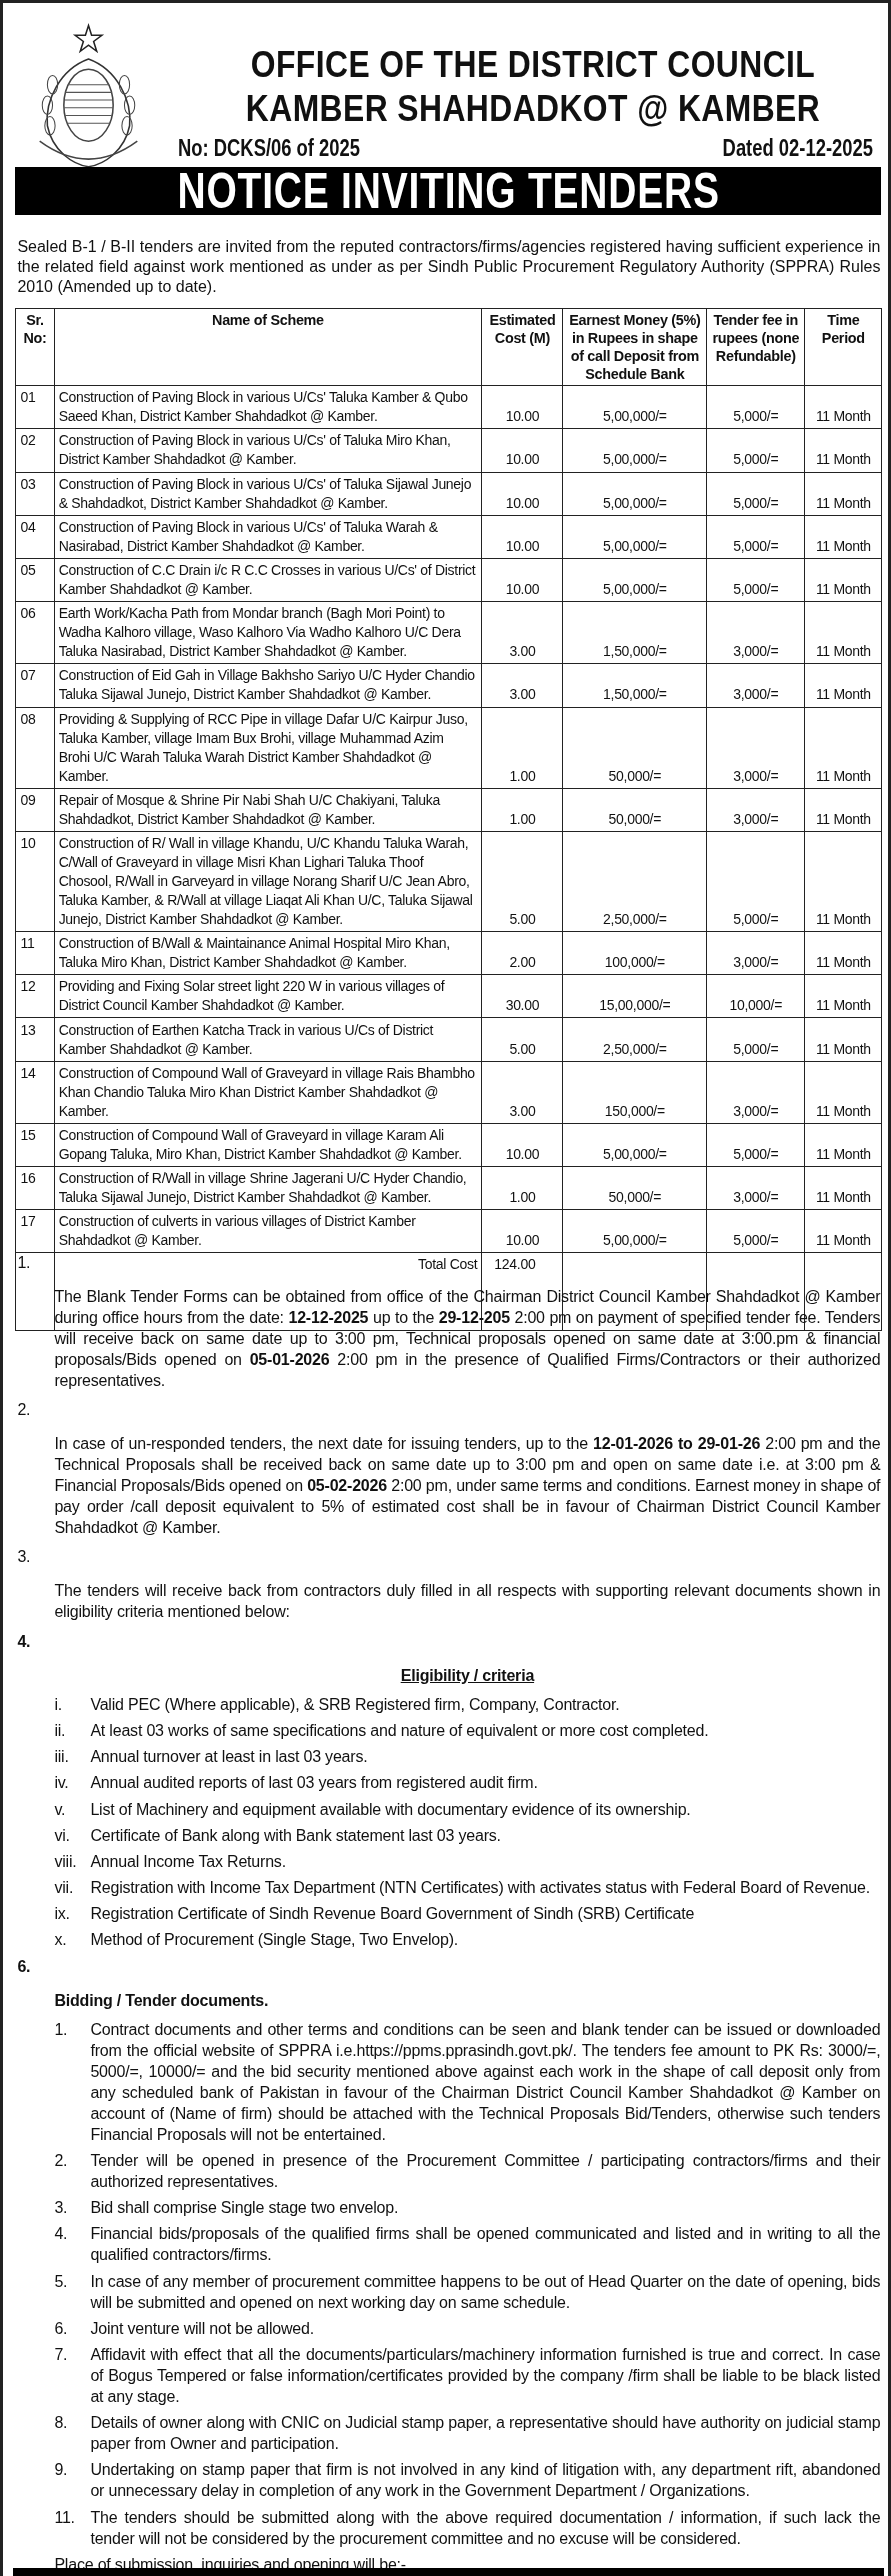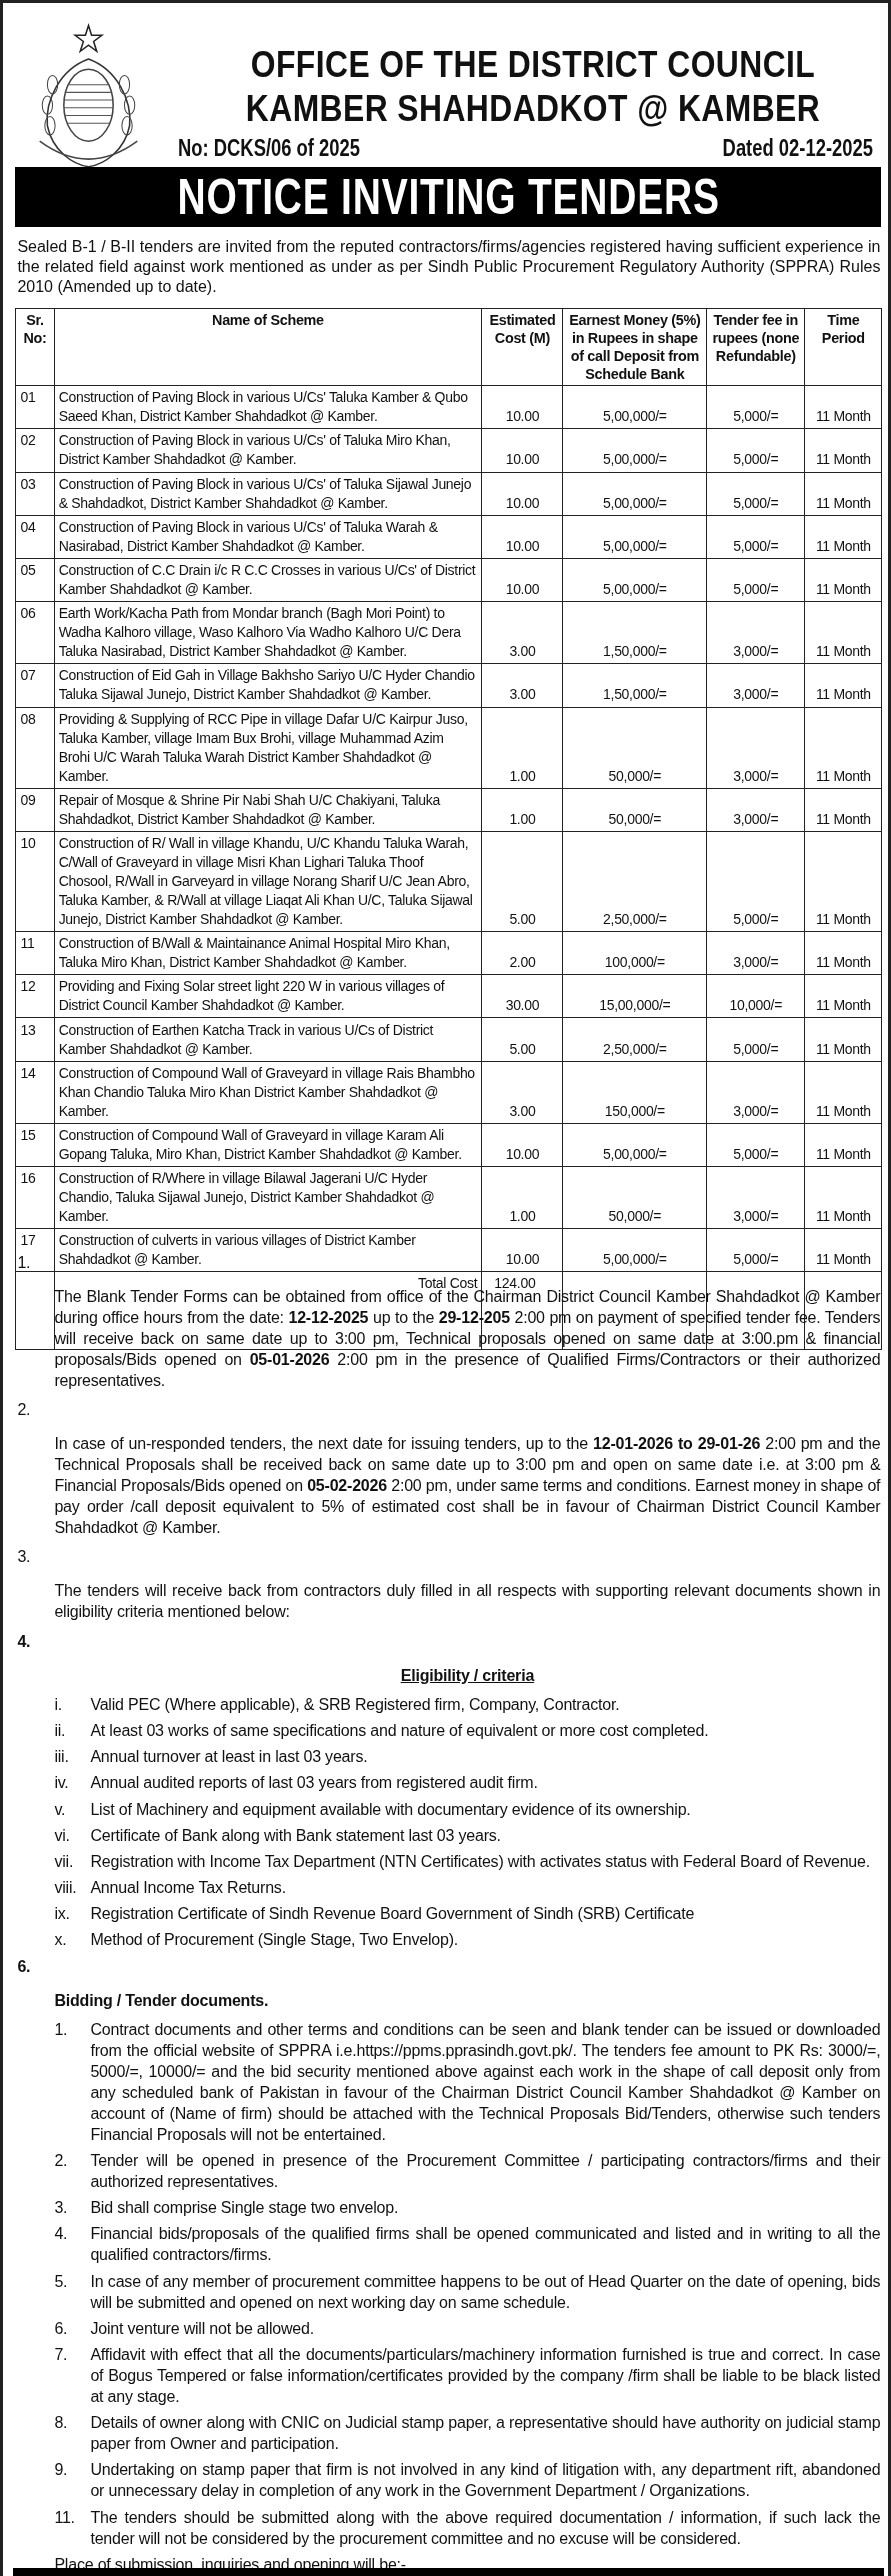--- a/index.html
+++ b/index.html
@@ -4,21 +4,21 @@
 <style>
   html, body { margin:0; padding:0; background:#ffffff; }
   body { width:891px; height:2739px; position:relative; overflow:hidden; font-family:"Liberation Sans", sans-serif; color:#111; }
   .frame { position:absolute; left:0; top:0; width:891px; height:2739px; box-sizing:border-box; border:3.6px solid #222; border-top-width:3.1px; border-bottom-width:7.2px; background:#fff; }
   .emblem { position:absolute; left:20.6px; top:19.6px; width:129px; height:149px; }
   .title { position:absolute; left:185px; width:690px; text-align:center; font-family:"Liberation Sans", sans-serif; font-weight:bold; font-size:37px; letter-spacing:0.5px; transform:scaleX(0.86); transform-origin:center; color:#111; line-height:1; }
   .t1 { top:43px; }
   .t2 { top:87px; }
   .refno { position:absolute; left:175px; top:132px; font-size:23px; font-weight:bold; transform:scaleX(0.8); transform-origin:left; }
   .dated { position:absolute; right:15.5px; top:132px; font-size:23px; font-weight:bold; transform:scaleX(0.8); transform-origin:right; }
-  .banner { position:absolute; left:12.4px; top:164px; width:866px; height:60px; background:#000; color:#fff; display:flex; align-items:center; justify-content:center; }
+  .banner { position:absolute; left:12.4px; top:164px; width:866px; height:48px; background:#000; color:#fff; display:flex; align-items:center; justify-content:center; }
   .banner span { font-size:50px; font-weight:bold; transform:scaleX(0.78); letter-spacing:1px; }
 
   .intro { position:absolute; left:14.4px; top:234px; width:863px; font-size:16px; line-height:20px; text-align:justify; transform:scaleX(1); }
 
   table.schemes { position:absolute; left:12.4px; top:305px; width:867px; border-collapse:collapse; font-size:14px; }
   table.schemes th, table.schemes td { border:1px solid #222; vertical-align:top; padding:2.1px 4.1px; }
   table.schemes th { font-weight:bold; font-size:14.4px; line-height:18px; text-align:center; height:72px; letter-spacing:-0.3px; }
   table.schemes td { line-height:19px; letter-spacing:-0.3px; }
   table.schemes td.num { text-align:center; vertical-align:bottom; }
   table.schemes td.sr { text-align:left; }
@@ -208,21 +208,21 @@
         <tr>
           <td class="sr">15</td>
           <td>Construction of Compound Wall of Graveyard in village Karam Ali Gopang Taluka, Miro Khan, District Kamber Shahdadkot @ Kamber.</td>
           <td class="num">10.00</td>
           <td class="num">5,00,000/=</td>
           <td class="num">5,000/=</td>
           <td class="num">11 Month</td>
         </tr>
         <tr>
           <td class="sr">16</td>
-          <td>Construction of R/Where in village Bilawal Jagerani U/C Hyder Chandio, Taluka Sijawal Junejo, District Kamber Shahdadkot @ Kamber.</td>
+          <td>Construction of R/Wall in village Shrine Jagerani U/C Hyder Chandio, Taluka Sijawal Junejo, District Kamber Shahdadkot @ Kamber.</td>
           <td class="num">1.00</td>
           <td class="num">50,000/=</td>
           <td class="num">3,000/=</td>
           <td class="num">11 Month</td>
         </tr>
         <tr>
           <td class="sr">17</td>
           <td>Construction of culverts in various villages of District Kamber Shahdadkot @ Kamber.</td>
           <td class="num">10.00</td>
           <td class="num">5,00,000/=</td>
@@ -279,26 +279,26 @@
         </div>
         <div class="sub">
           <div class="snum">v.</div>
           <div class="stext">List of Machinery and equipment available with documentary evidence of its ownership.</div>
         </div>
         <div class="sub">
           <div class="snum">vi.</div>
           <div class="stext">Certificate of Bank along with Bank statement last 03 years.</div>
         </div>
         <div class="sub">
+          <div class="snum">viii.</div>
+          <div class="stext">Annual Income Tax Returns.</div>
+        </div>
+        <div class="sub">
           <div class="snum">vii.</div>
           <div class="stext">Registration with Income Tax Department (NTN Certificates) with activates status with Federal Board of Revenue.</div>
-        </div>
-        <div class="sub">
-          <div class="snum">viii.</div>
-          <div class="stext">Annual Income Tax Returns.</div>
         </div>
         <div class="sub">
           <div class="snum">ix.</div>
           <div class="stext">Registration Certificate of Sindh Revenue Board Government of Sindh (SRB) Certificate</div>
         </div>
         <div class="sub">
           <div class="snum">x.</div>
           <div class="stext">Method of Procurement (Single Stage, Two Envelop).</div>
         </div>
       </div>

